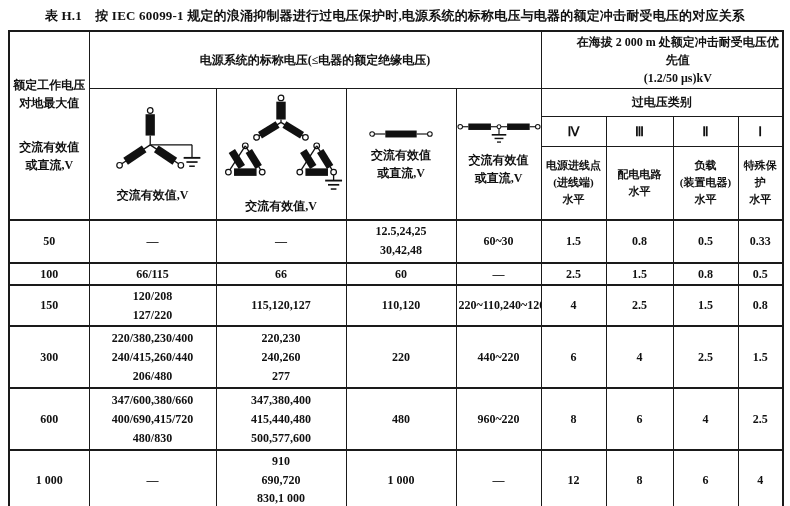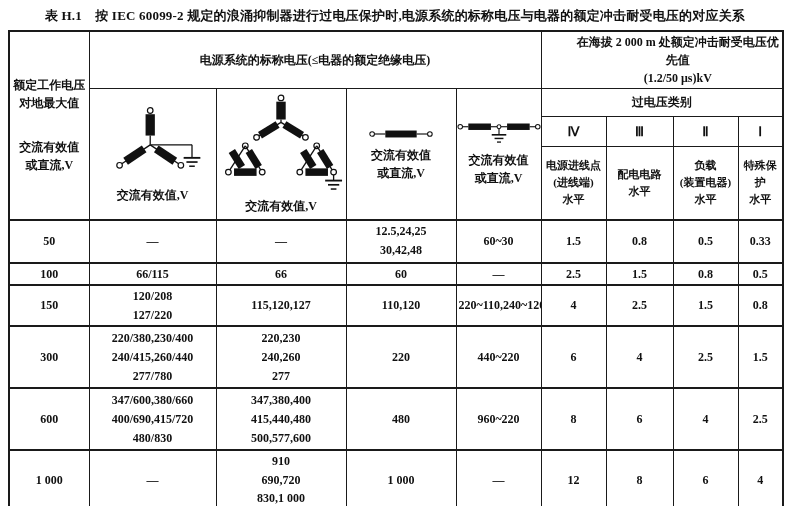--- a/index.html
+++ b/index.html
@@ -51,21 +51,21 @@
   .wire { stroke:#111; stroke-width:1.4; fill:none; }
   .term { fill:#fff; stroke:#111; stroke-width:1.3; }
   .gnd1 { stroke:#111; stroke-width:2; }
   .gnd2 { stroke:#111; stroke-width:1.8; }
   .gnd3 { stroke:#111; stroke-width:1.6; }
 </style>
 </head>
 <body>
 
 <div class="page">
-  <div class="doc-title">表 H.1　按 IEC 60099-2 规定的浪涌抑制器进行过电压保护时,电源系统的标称电压与电器的额定冲击耐受电压的对应关系</div>
+  <div class="doc-title">表 H.1　按 IEC 60099-1 规定的浪涌抑制器进行过电压保护时,电源系统的标称电压与电器的额定冲击耐受电压的对应关系</div>
 
   <table class="main">
     <colgroup>
       <col style="width:80px">
         <col style="width:127px">
         <col style="width:130px">
       <col style="width:110px">
         <col style="width:85px">
         <col style="width:65px">
       <col style="width:67px">
@@ -298,21 +298,21 @@
             <div>0.8</div>
           </td>
         </tr>
         <tr>
           <td>
             <div>300</div>
           </td>
           <td>
             <div>220/380,230/400</div>
             <div>240/415,260/440</div>
-            <div>277/780</div>
+            <div>206/480</div>
           </td>
           <td>
             <div>220,230</div>
             <div>240,260</div>
             <div>277</div>
           </td>
           <td>
             <div>220</div>
           </td>
           <td>

